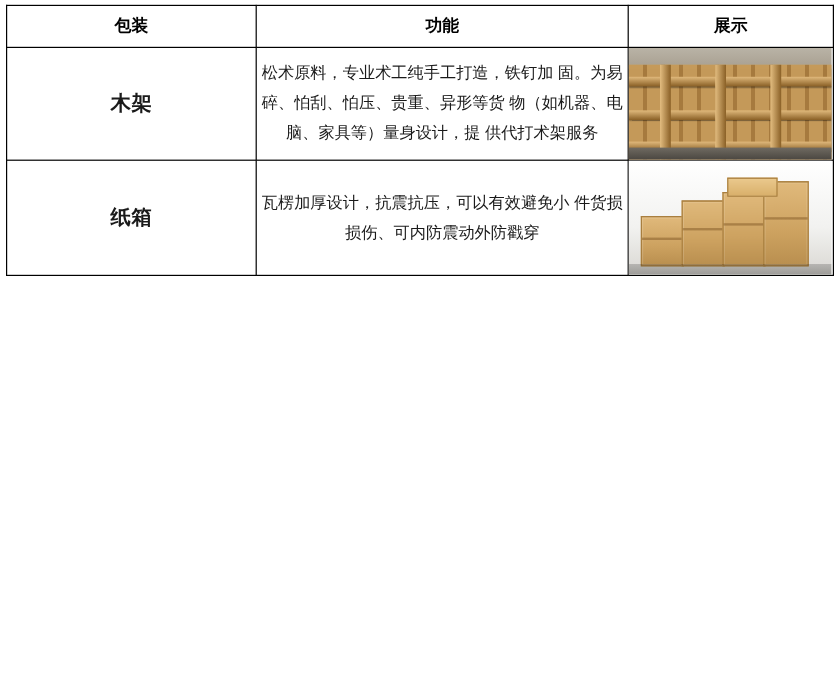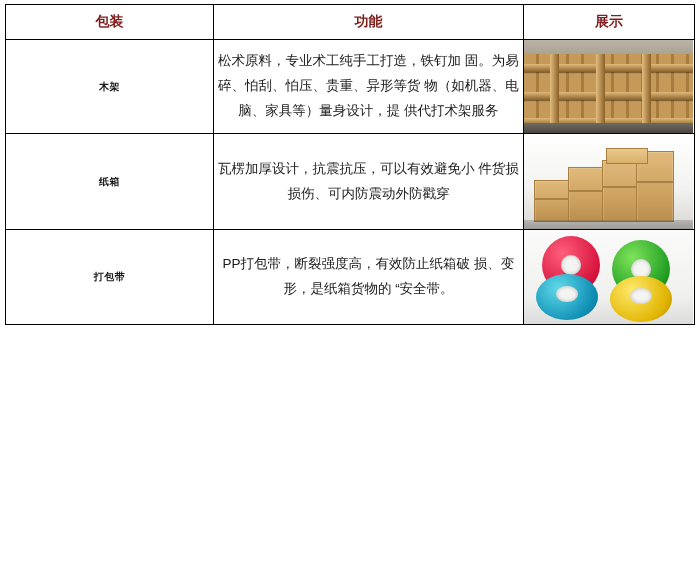--- a/index.html
+++ b/index.html
@@ -34,25 +34,25 @@
   }
   col.c-name { width: 208px; }
   col.c-func { width: 310px; }
   col.c-show { width: 171px; }
 
   thead th {
     height: 34px;
     font-size: 14px;
     font-weight: bold;
     text-align: center;
-    color: #7f1d1d;
+    color: #000000;
   }
   td.name-cell {
     text-align: center;
-    font-size: 10px;
+    font-size: 17px;
     font-weight: bold;
     letter-spacing: 0.5px;
     padding: 4px 6px;
     line-height: 1.6;
   }
   td.func-cell {
     font-size: 13.5px;
     line-height: 1.85;
     padding: 8px 12px 8px 10px;
     text-align: center;
@@ -244,37 +244,17 @@
             <div class="box b2"></div>
             <div class="box b3"></div>
             <div class="box b4"></div>
             <div class="top1"></div>
             <div class="shadow"></div>
           </div>
         </td>
       </tr>
 
 
-      <tr class="row-strap">
-        <td class="name-cell">打包带</td>
-        <td class="func-cell">PP打包带，断裂强度高，有效防止纸箱破 损、变形，是纸箱货物的 “安全带。</td>
-        <td class="show-cell">
-          <div class="photo ph-strap">
-            <div class="reel r-red">
-                <div class="hole"></div>
-              </div>
-            <div class="reel r-green">
-                <div class="hole"></div>
-              </div>
-            <div class="reel r-blue">
-                <div class="hole"></div>
-              </div>
-            <div class="reel r-yellow">
-                <div class="hole"></div>
-              </div>
-          </div>
-        </td>
-      </tr>
 
 
     </tbody>
   </table>
 </div>
 
 </body></html>

